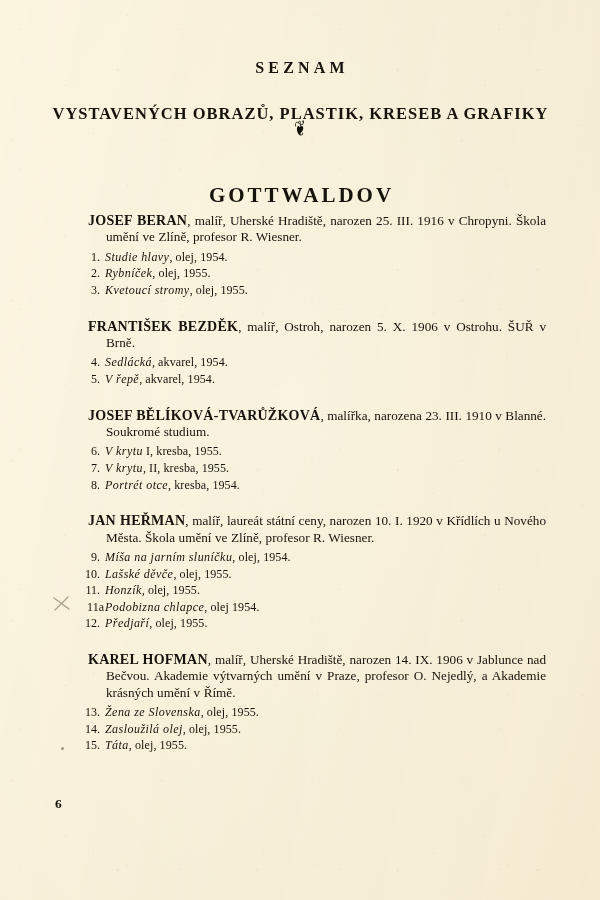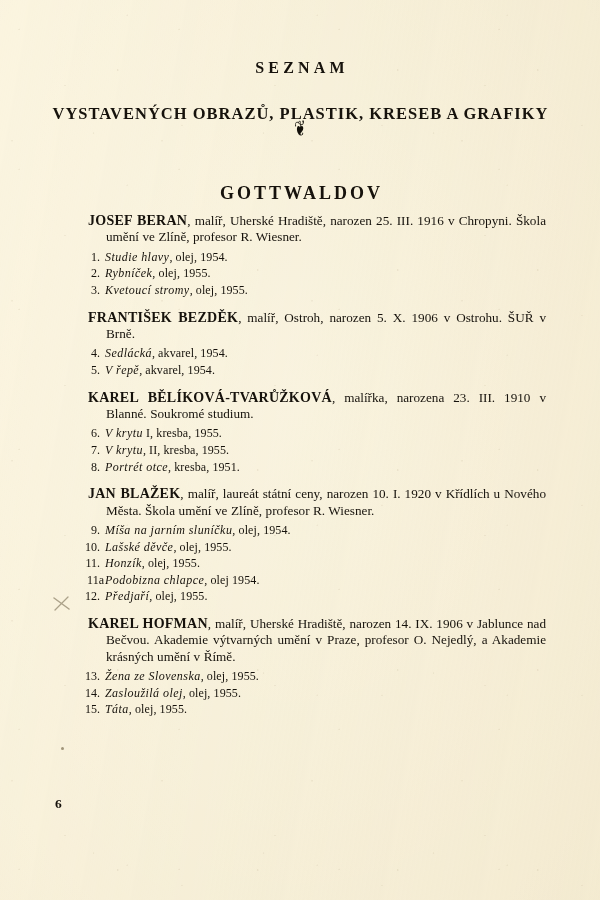--- a/index.html
+++ b/index.html
@@ -84,21 +84,21 @@
   .ornament span {
     display: inline-block;
     transform: scaleX(0.62) rotate(-6deg);
   }
   .city-heading {
     text-align: center;
     margin: 0;
     position: absolute;
     left: 0; right: 0;
     top: 183px;
-    font-size: 18px;
+    font-size: 21px;
     font-weight: 700;
     letter-spacing: 3.0px;
     text-indent: 3.0px;
   }
 
   
   .column {
     position: absolute;
     left: 62px;
     top: 213px;
@@ -114,21 +114,21 @@
     text-align: justify;
     text-justify: inter-word;
     word-spacing: 0.2px;
   }
   .artist .name {
     font-size: 14px;
     font-weight: 700;
     letter-spacing: 0.25px;
   }
   .artist-block {
-    margin-top: 11px;
+    margin-top: 20px;
     margin-bottom: 3px;
   }
   .artist-block:first-child { margin-top: 0; }
 
   .work {
     margin: 0;
     font-size: 12px;
     line-height: 16.6px;
     padding-left: 12px;
     position: relative;
@@ -205,27 +205,27 @@
       </div>
       <div class="work"><span class="num">1.</span><span class="work-title">Studie hlavy</span><span class="rest">, olej, 1954.</span></div>
       <div class="work"><span class="num">2.</span><span class="work-title">Rybníček</span><span class="rest">, olej, 1955.</span></div>
       <div class="work"><span class="num">3.</span><span class="work-title">Kvetoucí stromy</span><span class="rest">, olej, 1955.</span></div>
       <div class="artist-block">
         <p class="artist"><span class="name">FRANTIŠEK BEZDĚK</span><span>, malíř, Ostroh, narozen 5. X. 1906 v Ostrohu. ŠUŘ v Brně.</span></p>
       </div>
       <div class="work"><span class="num">4.</span><span class="work-title">Sedlácká</span><span class="rest">, akvarel, 1954.</span></div>
       <div class="work"><span class="num">5.</span><span class="work-title">V řepě</span><span class="rest">, akvarel, 1954.</span></div>
       <div class="artist-block">
-        <p class="artist"><span class="name">KAREL BĚLÍKOVÁ-TVARŮŽKOVÁ</span><span>, malířka, narozena 23. III. 1910 v Blanné. Soukromé studium.</span></p>
+        <p class="artist"><span class="name">JOSEF BĚLÍKOVÁ-TVARŮŽKOVÁ</span><span>, malířka, narozena 23. III. 1910 v Blanné. Soukromé studium.</span></p>
       </div>
       <div class="work"><span class="num">6.</span><span class="work-title">V krytu</span><span class="rest"> I, kresba, 1955.</span></div>
       <div class="work"><span class="num">7.</span><span class="work-title">V krytu</span><span class="rest">, II, kresba, 1955.</span></div>
-      <div class="work"><span class="num">8.</span><span class="work-title">Portrét otce</span><span class="rest">, kresba, 1951.</span></div>
-      <div class="artist-block">
-        <p class="artist"><span class="name">JAN BLAŽEK</span><span>, malíř, laureát státní ceny, narozen 10. I. 1920 v Křídlích u Nového Města. Škola umění ve Zlíně, profesor R. Wiesner.</span></p>
+      <div class="work"><span class="num">8.</span><span class="work-title">Portrét otce</span><span class="rest">, kresba, 1954.</span></div>
+      <div class="artist-block">
+        <p class="artist"><span class="name">JAN HEŘMAN</span><span>, malíř, laureát státní ceny, narozen 10. I. 1920 v Křídlích u Nového Města. Škola umění ve Zlíně, profesor R. Wiesner.</span></p>
       </div>
       <div class="work"><span class="num">9.</span><span class="work-title">Míša na jarním sluníčku</span><span class="rest">, olej, 1954.</span></div>
       <div class="work"><span class="num">10.</span><span class="work-title">Lašské děvče</span><span class="rest">, olej, 1955.</span></div>
       <div class="work"><span class="num">11.</span><span class="work-title">Honzík</span><span class="rest">, olej, 1955.</span></div>
       <div class="work"><span class="num wide">11a</span><span class="work-title">Podobizna chlapce</span><span class="rest">, olej 1954.</span></div>
       <div class="work"><span class="num">12.</span><span class="work-title">Předjaří</span><span class="rest">, olej, 1955.</span></div>
       <div class="artist-block">
         <p class="artist"><span class="name">KAREL HOFMAN</span><span>, malíř, Uherské Hradiště, narozen 14. IX. 1906 v Jablunce nad Bečvou. Akademie výtvarných umění v Praze, profesor O. Nejedlý, a Akademie krásných umění v Římě.</span></p>
       </div>
       <div class="work"><span class="num">13.</span><span class="work-title">Žena ze Slovenska</span><span class="rest">, olej, 1955.</span></div>

